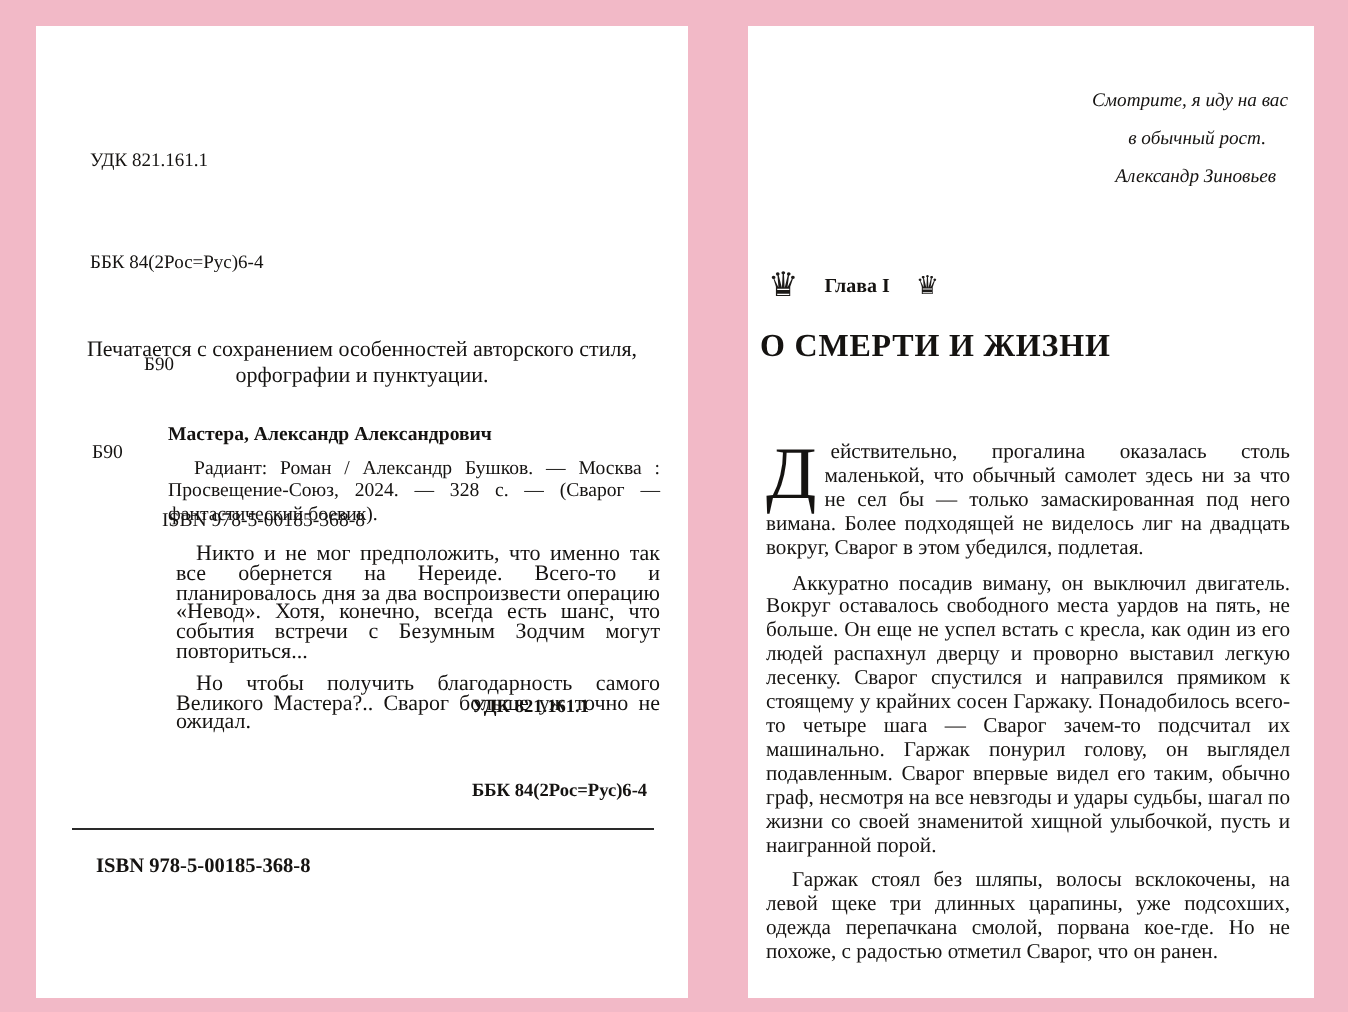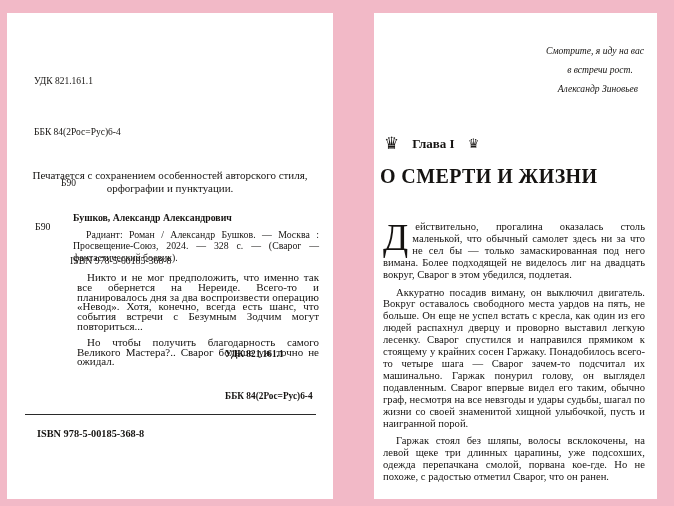--- a/index.html
+++ b/index.html
@@ -5,21 +5,21 @@
   * { margin:0; padding:3px; box-sizing:border-box; }
   html,body { width:674px; height:506px; }
   body {
     position:relative;
     background:#f2b9c7;
     font-family:"Liberation Serif", "DejaVu Serif", serif;
     color:#151311;
     overflow:hidden;
   }
   .page { position:absolute; top:10px; height:486px; background:#ffffff; }
-  .page-left  { left:4px;  width:326px; }
+  .page-left  { left:15px;  width:326px; }
   .page-right { left:371px; width:283px; }
 
   
   .class-top { position:absolute; left:18px; top:27px; font-size:9.5px; line-height:13px; white-space:pre; }
   .class-top .row { display:flex; gap:7px; }
   .class-top .code-row { padding-left:30px; }
 
   .style-note {
     position:absolute; top:150px; left:0; right:0;
     text-align:center; font-size:11px; line-height:12.5px;
@@ -56,25 +56,25 @@
     position:absolute; top:26px; right:7px; left:40px;
     text-align:right; font-style:italic; font-size:9.6px; line-height:12.6px;
   }
   .epigraph .l2 { padding-right:14px; }
   .epigraph .attr { padding-right:9px; margin-top:1px; }
 
   .chapter { position:absolute; left:4px; top:116px; display:flex; align-items:center; gap:7px; }
   .crown { font-family:"DejaVu Sans", sans-serif; line-height:1; color:#1c1a18; }
   .crown-left  { font-size:17px; }
   .crown-right { font-size:13px; }
-  .chapter-label { font-weight:bold; font-size:13px; }
+  .chapter-label { font-weight:bold; font-size:10px; }
 
   .chapter-title {
     position:absolute; left:3px; top:149px;
-    font-weight:bold; font-size:20px; letter-spacing:0.4px;text-align:right;
+    font-weight:bold; font-size:16px; letter-spacing:0.4px;text-align:right;
   }
 
   .body-text {
     position:absolute; left:3px; right:6px; top:202px;
     font-size:10.6px; line-height:11.9px; text-align:justify;
     hyphens:auto; -webkit-hyphens:auto;
   }
   .body-text p { text-indent:13px; }
   .body-text p.first { text-indent:0; }
   .dropcap {
@@ -92,21 +92,21 @@
     <div class="row"><span>УДК 821.161.1</span></div>
     <div class="row"><span>ББК 84(2Рос=Рус)6-4</span></div>
     <div class="row code-row"><span>Б90</span></div>
   </div>
 
   <div class="style-note">
     <span>Печатается с сохранением особенностей авторского стиля, орфографии и пунктуации.</span>
   </div>
 
   <div class="bib">
-    <div class="author">Бушков, Александр Александрович</div>
+    <div class="author">Мастера, Александр Александрович</div>
     <div class="code">Б90</div>
     <div class="entry">Радиант: Роман / Александр Бушков. — Москва : Просвещение-Союз, 2024. — 328 с. — (Сварог — фантастический боевик).</div>
   </div>
 
   <div class="isbn-mid">ISBN 978-5-00185-368-8</div>
 
   <div class="annotation">
     <p>Никто и не мог предположить, что именно так все обернется на Нереиде. Всего-то и планировалось дня за два воспроизвести операцию «Невод». Хотя, конечно, всегда есть шанс, что события встречи с Безумным Зодчим могут повториться...</p>
     <p>Но чтобы получить благодарность самого Великого Мастера?.. Сварог больше уж точно не ожидал.</p>
   </div>
@@ -120,21 +120,21 @@
 
   <div class="isbn-bottom">ISBN 978-5-00185-368-8</div>
 
 
 </div>
 
 <div class="page page-right">
 
   <div class="epigraph">
     <div>Смотрите, я иду на вас</div>
-    <div class="l2">в встречи рост.</div>
+    <div class="l2">в обычный рост.</div>
     <div class="attr">Александр Зиновьев</div>
   </div>
 
   <div class="chapter">
     <span class="crown crown-left">♛</span>
     <span class="chapter-label">Глава I</span>
     <span class="crown crown-right">♛</span>
   </div>
 
   <div class="chapter-title">О СМЕРТИ И ЖИЗНИ</div>

